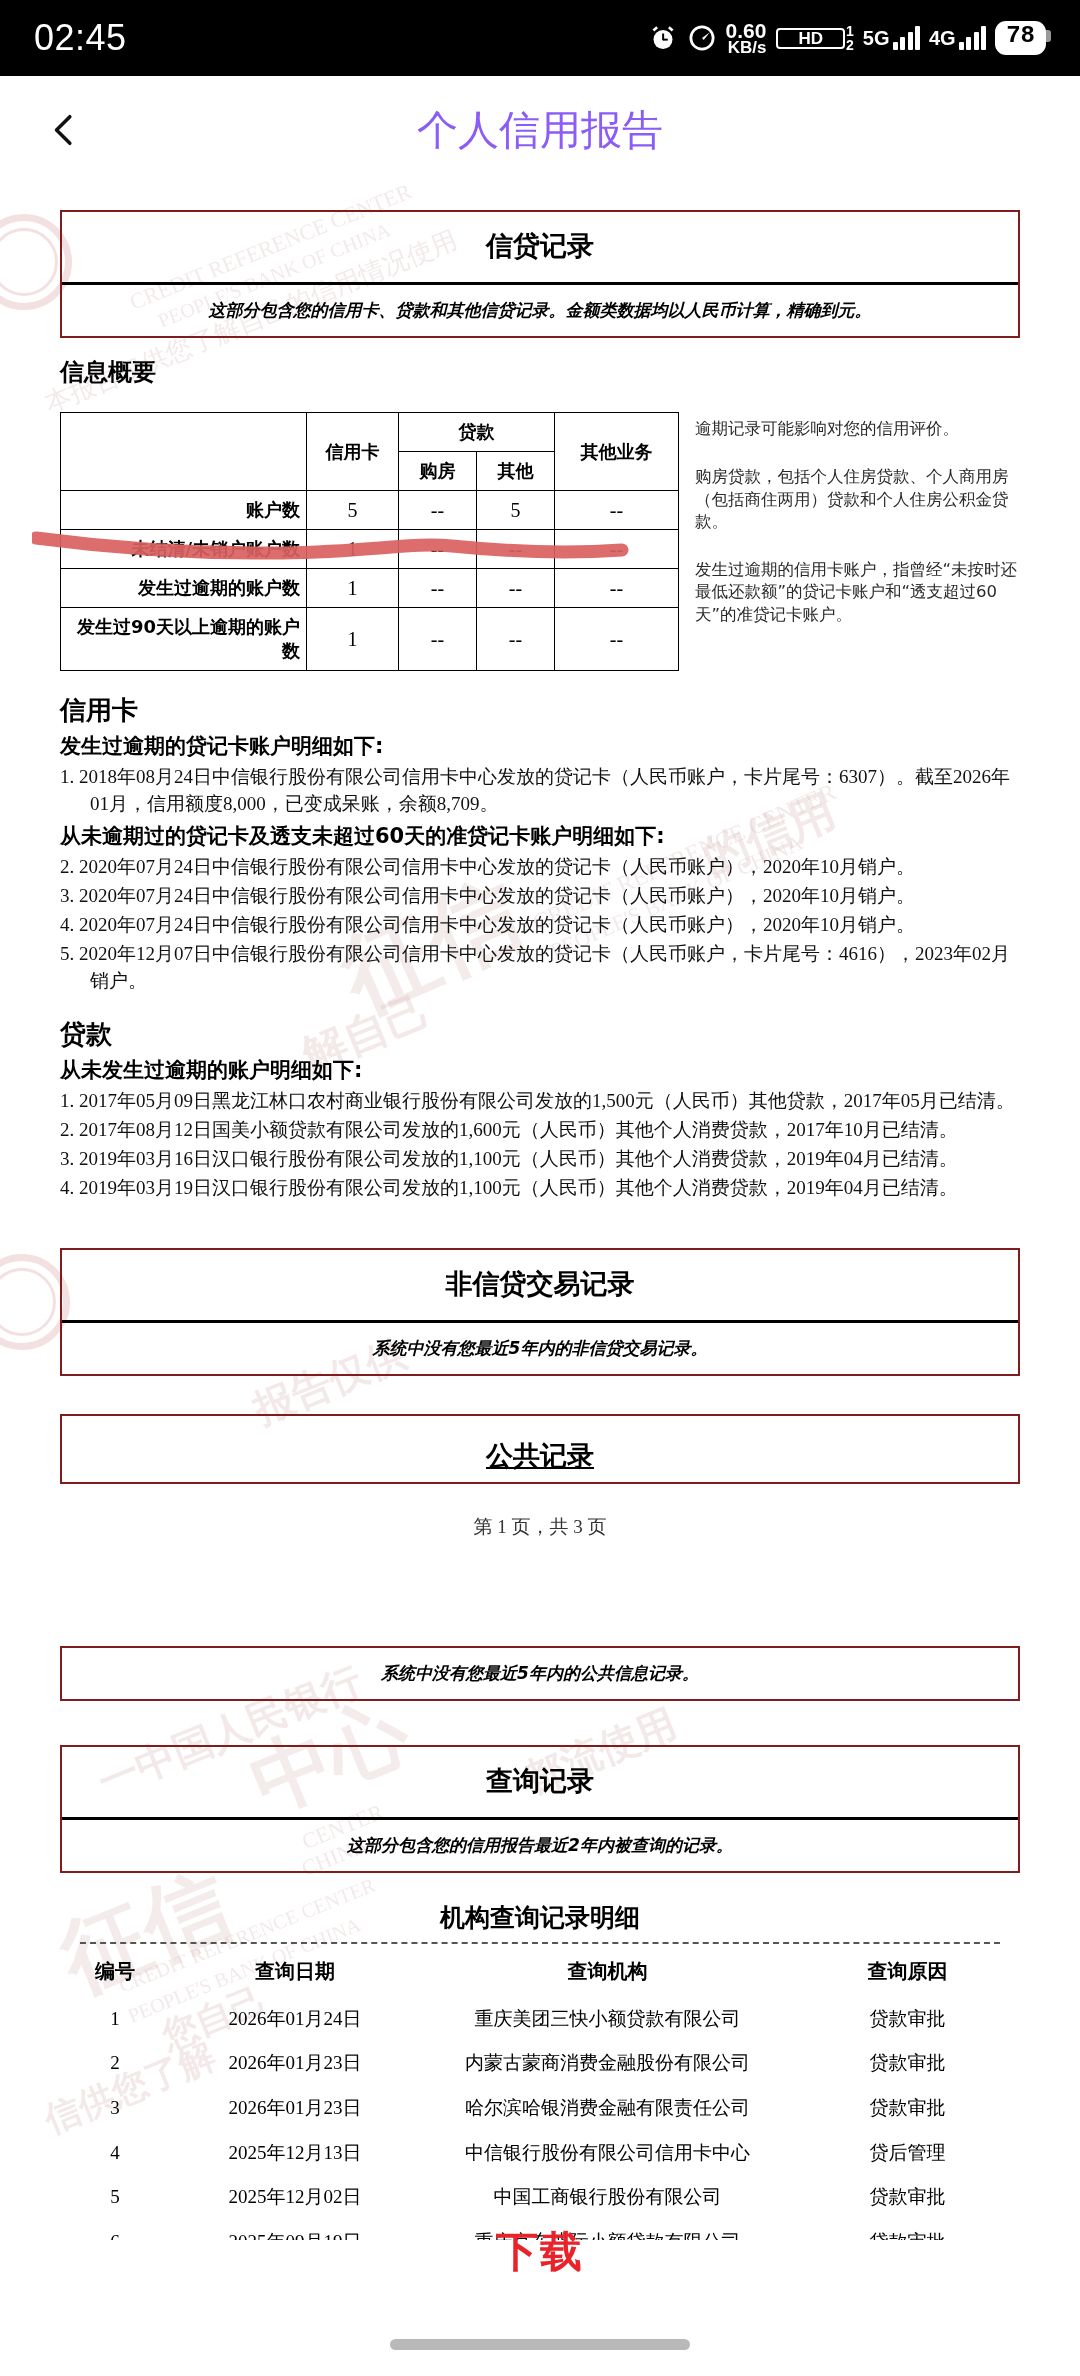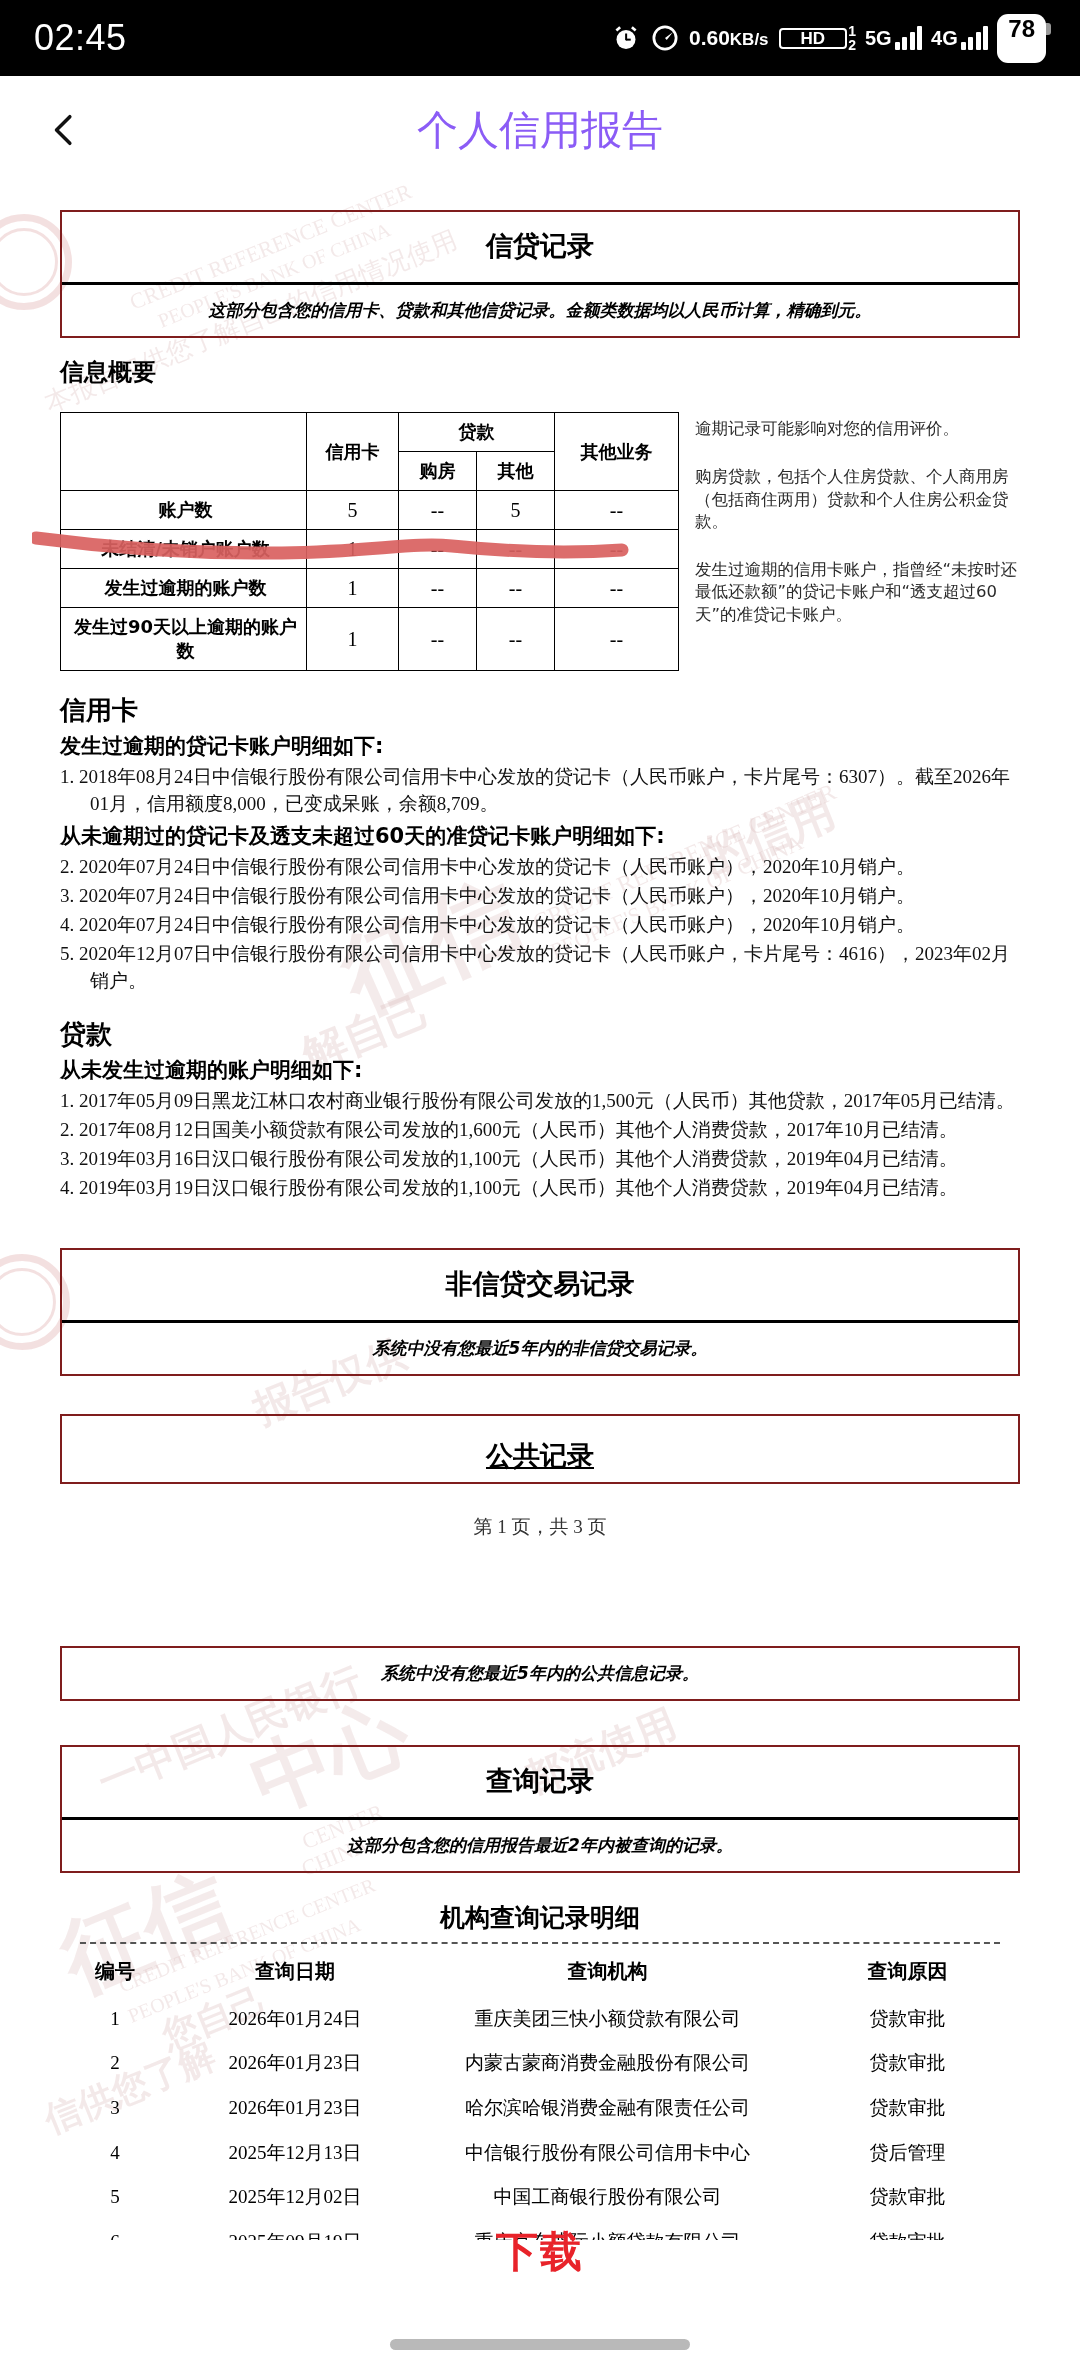--- a/index.html
+++ b/index.html
@@ -12,37 +12,37 @@
   
   .statusbar{
     height:76px; background:#000; color:#fff;
     display:flex; align-items:center; justify-content:space-between;
     padding:0 34px;
     font-family:"Liberation Sans","DejaVu Sans",sans-serif;
   }
   .clock{ font-size:36px; font-weight:500; letter-spacing:.5px; }
   .sb-right{ display:flex; align-items:center; gap:9px; }
   .sb-ico{ display:block; }
-  .netspeed{ display:flex; flex-direction:row; align-items:flex-end;
+  .netspeed{ display:flex; flex-direction:column; align-items:flex-end;
     line-height:.92; font-size:21px; font-weight:700; margin-right:1px;}
   .netspeed .u{ font-size:17px; }
   .hdblk{ display:flex; align-items:center; gap:1px; }
   .hdbox{ border:2.5px solid #fff; border-radius:4px; padding:0 20px;
      font-size:17px; font-weight:800; line-height:17px;}
   .hdsub{ display:flex; flex-direction:column; font-size:14px; font-weight:700; line-height:1.0;}
   .simgrp{ display:flex; align-items:flex-end; gap:3px; }
   .simlbl{ font-size:20px; font-weight:700; line-height:1; margin-bottom:2px;}
   .bars{ display:flex; align-items:flex-end; gap:2.5px; height:24px;}
   .bars i{ width:5px; background:#fff; display:block; border-radius:1px;}
   .bars i:nth-child(1){height:8px}
   .bars i:nth-child(2){height:13px}
   .bars i:nth-child(3){height:18px}
   .bars i:nth-child(4){height:24px}
-  .batt{ background:#fff; color:#000; border-radius:11px; padding:1px 11px 20px 11px;
-    font-size:24px; font-weight:700; position:relative;}
+  .batt{ background:#fff; color:#000; border-radius:11px; padding:1px 11px 6px 11px;
+    font-size:24px; font-weight:700; position:relative;font-family:Liberation Mono, monospace;}
   .batt::after{content:"";position:absolute;right:-5px;top:9px;width:5px;height:12px;
     background:#9a9a9a;border-radius:0 3px 3px 0;}
 
   
   .appbar{ height:108px; background:#fff; display:flex; align-items:center;
     position:relative; }
   .backbtn{ position:absolute; left:34px; top:50%; transform:translateY(-50%);
     width:60px;height:60px; display:flex;align-items:center;justify-content:center;}
   .apptitle{ width:100%; text-align:center; font-size:41px; color:#8b5cf6;
     font-family:"DejaVu Sans","Liberation Sans",sans-serif; font-weight:500;}
@@ -73,21 +73,21 @@
   .sec-h{ font-size:24px; font-weight:700; margin:18px 0 24px;
      font-family:"DejaVu Sans","Liberation Sans",sans-serif;}
 
   
   .sumwrap{ display:flex; align-items:flex-start; gap:16px; }
   table.summary{ border-collapse:collapse; width:618px; table-layout:fixed; }
   table.summary td,table.summary th{ border:1.6px solid #000; padding:7px 6px;
      font-size:18px; text-align:center; font-weight:700;
      font-family:"DejaVu Sans","Liberation Sans",sans-serif;}
   table.summary th{ font-weight:700; }
-  table.summary td.lbl{ text-align:center; padding-left:10px; }
+  table.summary td.lbl{ text-align:right; padding-left:10px; }
   table.summary td.num{ font-family:"Liberation Serif",serif; font-weight:400; font-size:20px;}
   .notes{ width:330px; padding-top:6px; }
   .notes p{ font-size:16.5px; line-height:1.35; color:#2a2a2a; margin-bottom:26px;
     font-family:"DejaVu Sans","Liberation Sans",sans-serif;}
   .notes p:last-child{margin-bottom:0}
 
   
   .hl{ position:absolute; z-index:5; pointer-events:none; }
 
   

